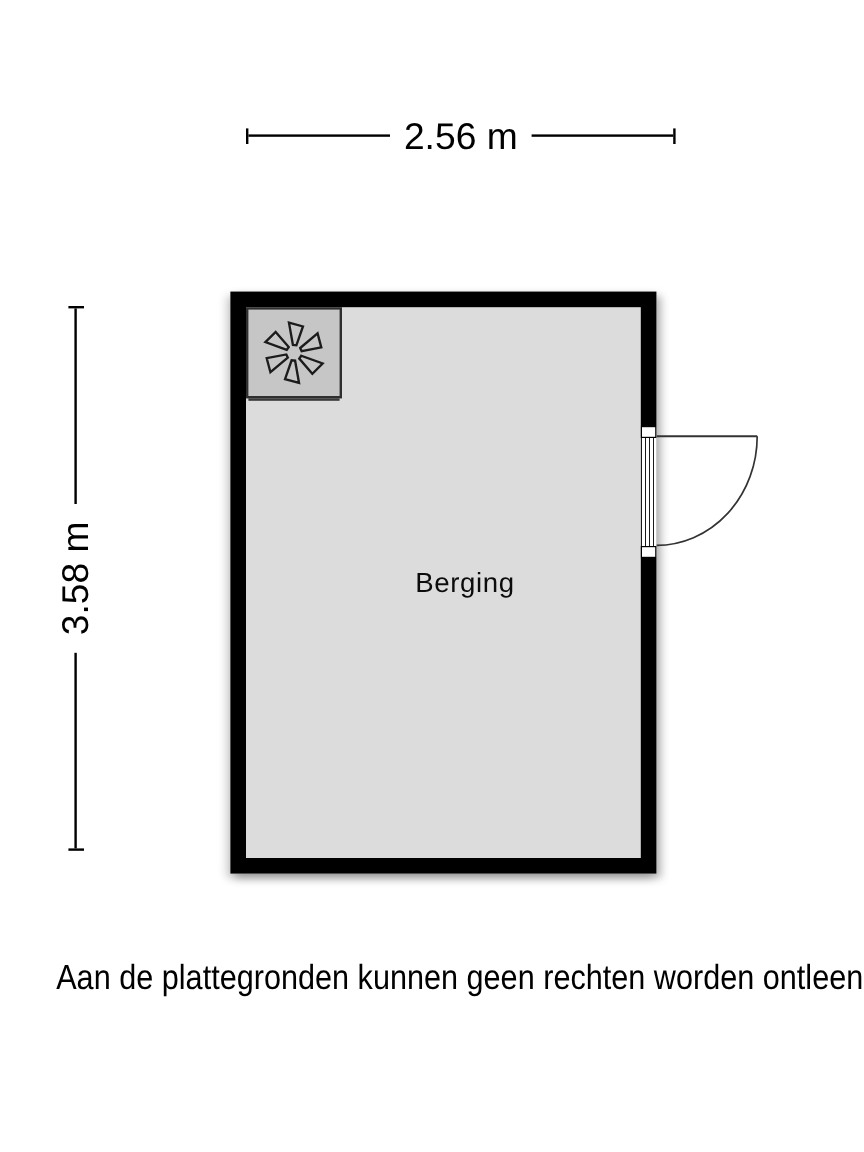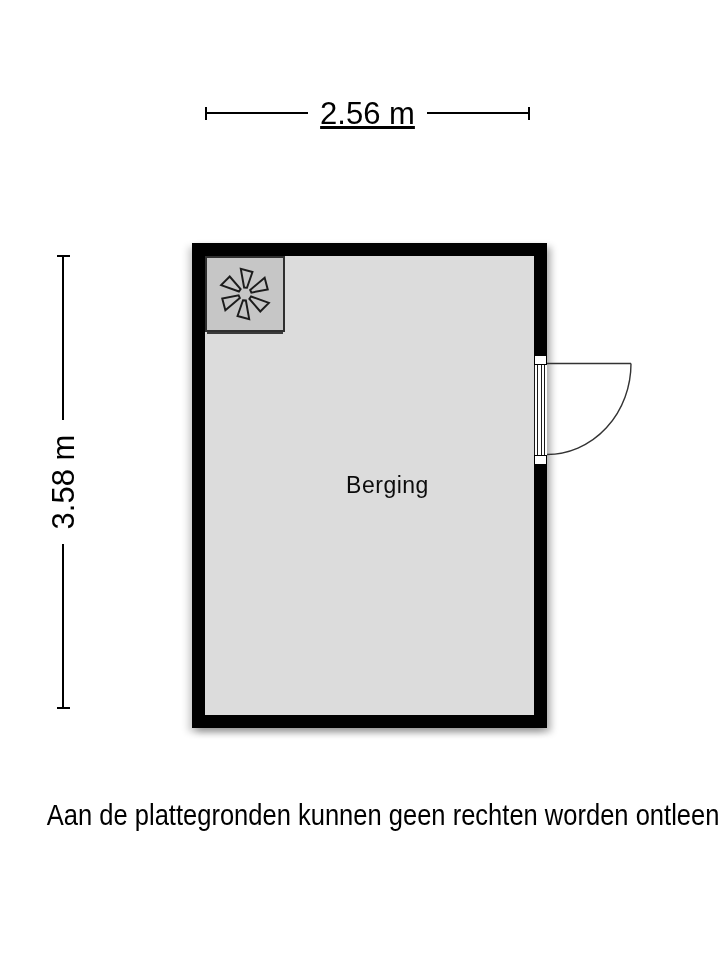--- a/index.html
+++ b/index.html
@@ -10,22 +10,22 @@
     background: #ffffff;
     overflow: hidden;
     font-family: "Liberation Sans", sans-serif;
     color: #000;
   }
 
   
   .dim-h {
     position: absolute;
     left: 205px; top: 97px;
-    width: 325px; height: 32px;
-    display: flex; align-items: center; text-decoration: underline;
+    width: 358px; height: 32px;
+    display: flex; align-items: center;
   }
   .dim-h .tick { width: 2px; height: 13px; background: var(--line, #000); }
   .dim-h .seg  { flex: 1; height: 2px; background: var(--line, #000); }
   .dim-label {
     font-size: 31px; line-height: 1; padding: 0 12px; white-space: nowrap;
     color: var(--line, #000);
   }
   .dim-v {
     position: absolute;
     left: 47px; top: 255px;

